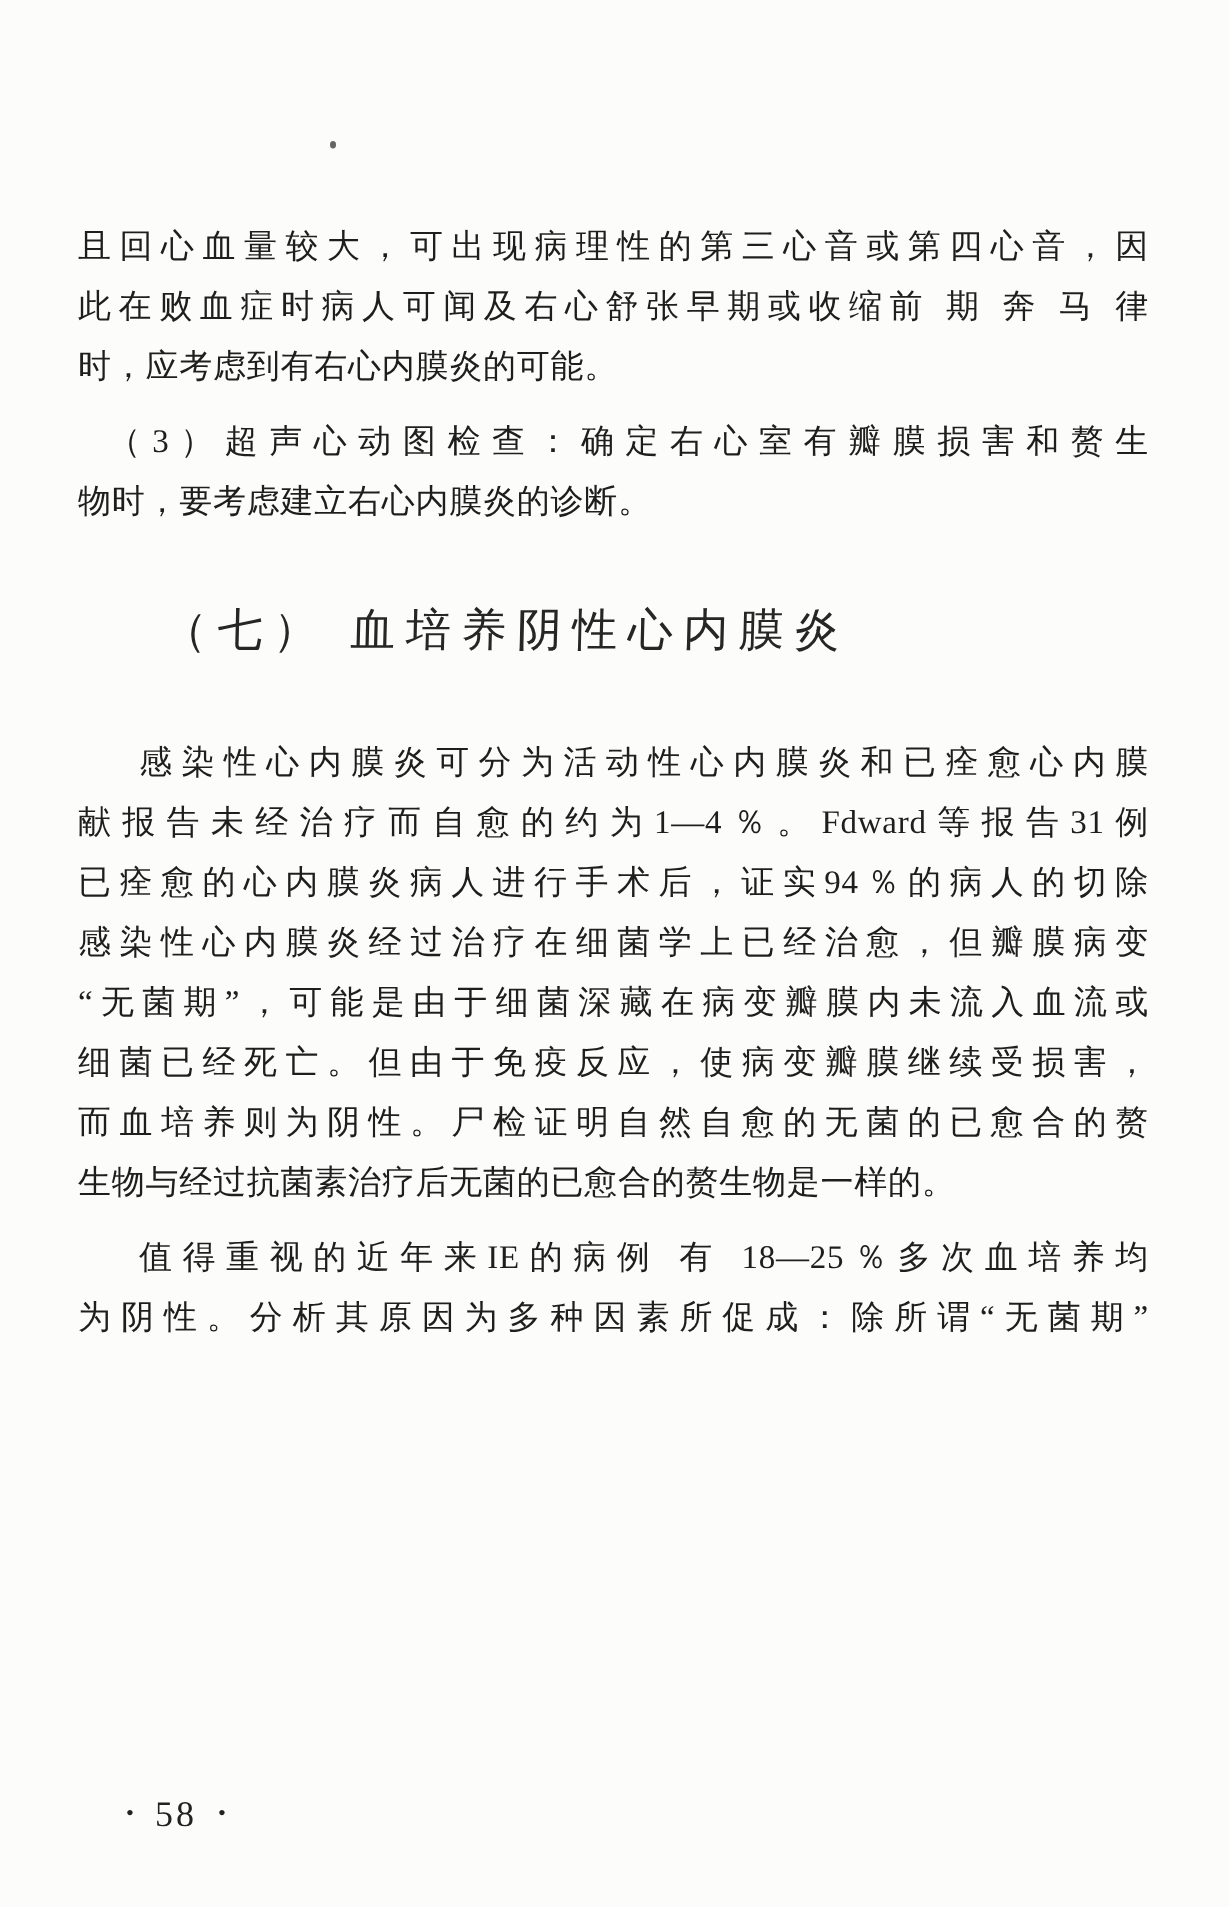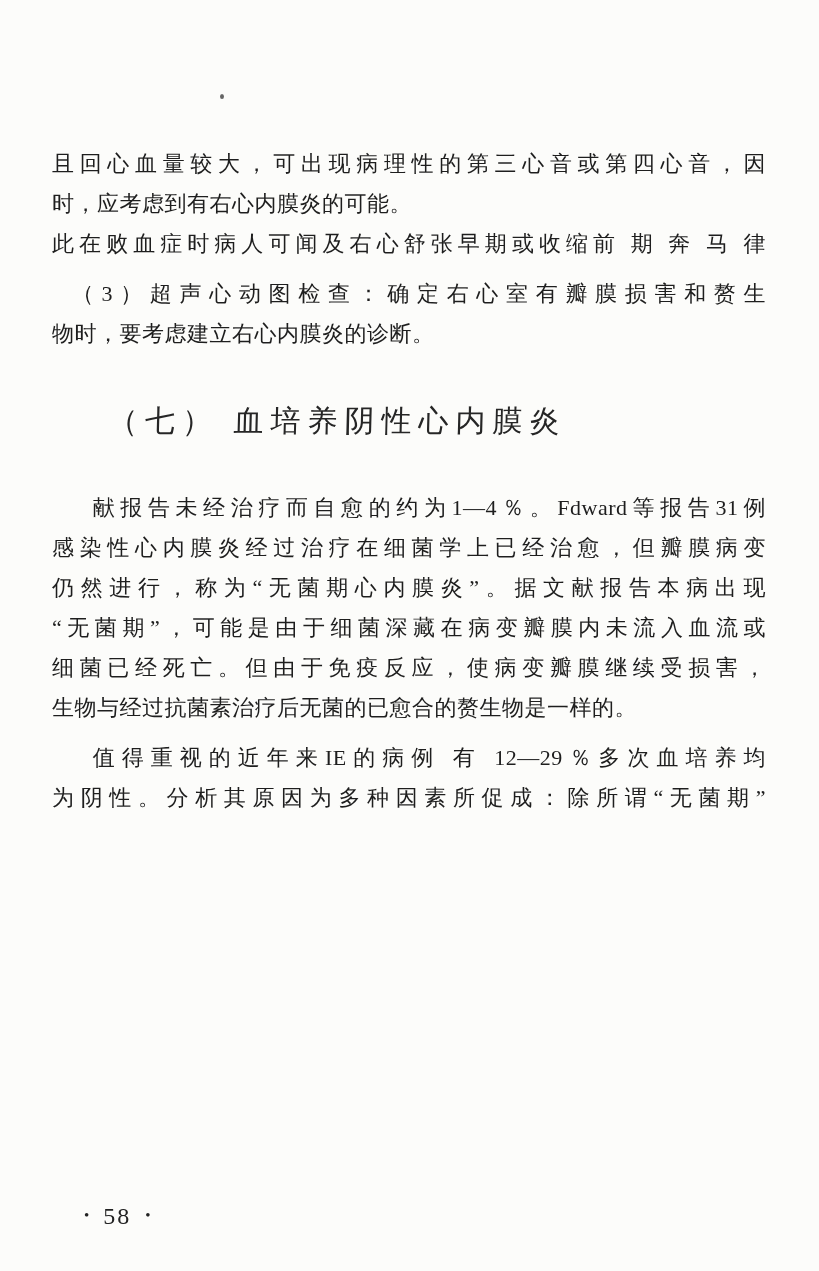--- a/index.html
+++ b/index.html
@@ -39,21 +39,21 @@
     letter-spacing: 7px;
     font-weight: normal;
     color: #262626;
     transform: skewX(-1.5deg);
   }
   .footer {
     position: absolute;
     left: 84px;
     top: 1196px;
     font-size: 24px;
-    line-height: 38px;
+    line-height: 26px;
     color: #222;
   }
   .footer .dot {
     font-size: 15px;
     vertical-align: 4px;
   }
   .footer .num {
     margin: 0 14px;
     letter-spacing: 2px;
   }
@@ -70,38 +70,40 @@
 </style>
 </head>
 <body>
 
 <div class="page">
   <div class="speck"></div>
 
   <div class="text-content">
       <div class="para">
         <div class="line fill">且回心血量较大，可出现病理性的第三心音或第四心音，因</div>
+        <div class="line fill">此在败血症时病人可闻及右心舒张早期或收缩前 期 奔 马 律</div>
         <div class="line">时，应考虑到有右心内膜炎的可能。</div>
-        <div class="line fill">此在败血症时病人可闻及右心舒张早期或收缩前 期 奔 马 律</div>
       </div>
       <div class="para indent paren-start">
         <div class="line fill">（3）超声心动图检查：确定右心室有瓣膜损害和赘生</div>
         <div class="line">物时，要考虑建立右心内膜炎的诊断。</div>
       </div>
       <div class="heading">（七） 血培养阴性心内膜炎</div>
       <div class="para indent">
+        <div class="line fill">感染性心内膜炎可分为活动性心内膜炎和已痊愈心内膜</div>
         <div class="line fill">献报告未经治疗而自愈的约为1—4％。Fdward等报告31例</div>
+        <div class="line fill">已痊愈的心内膜炎病人进行手术后，证实94％的病人的切除</div>
         <div class="line fill">感染性心内膜炎经过治疗在细菌学上已经治愈，但瓣膜病变</div>
-        <div class="line fill">仍然进行，称为“无菌期心内膜炎”。据文献报告本病出现</div>
         <div class="line fill">“无菌期”，可能是由于细菌深藏在病变瓣膜内未流入血流或</div>
         <div class="line fill">细菌已经死亡。但由于免疫反应，使病变瓣膜继续受损害，</div>
+        <div class="line fill">而血培养则为阴性。尸检证明自然自愈的无菌的已愈合的赘</div>
         <div class="line">生物与经过抗菌素治疗后无菌的已愈合的赘生物是一样的。</div>
       </div>
       <div class="para indent">
-        <div class="line fill">值得重视的近年来IE的病例 有 12—29％多次血培养均</div>
+        <div class="line fill">值得重视的近年来IE的病例 有 18—25％多次血培养均</div>
         <div class="line fill">为阴性。分析其原因为多种因素所促成：除所谓“无菌期”</div>
       </div>
     </div>
 
   <div class="footer">
     <span class="dot">•</span><span class="num">58</span><span class="dot">•</span>
   </div>
 </div>
 
 </body></html>

